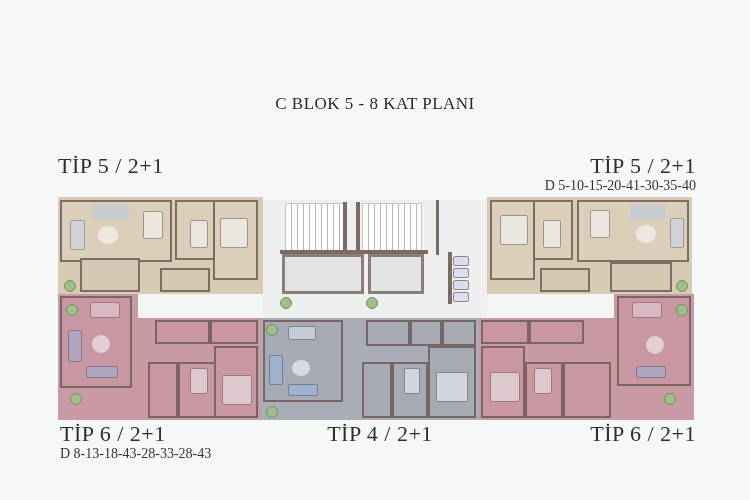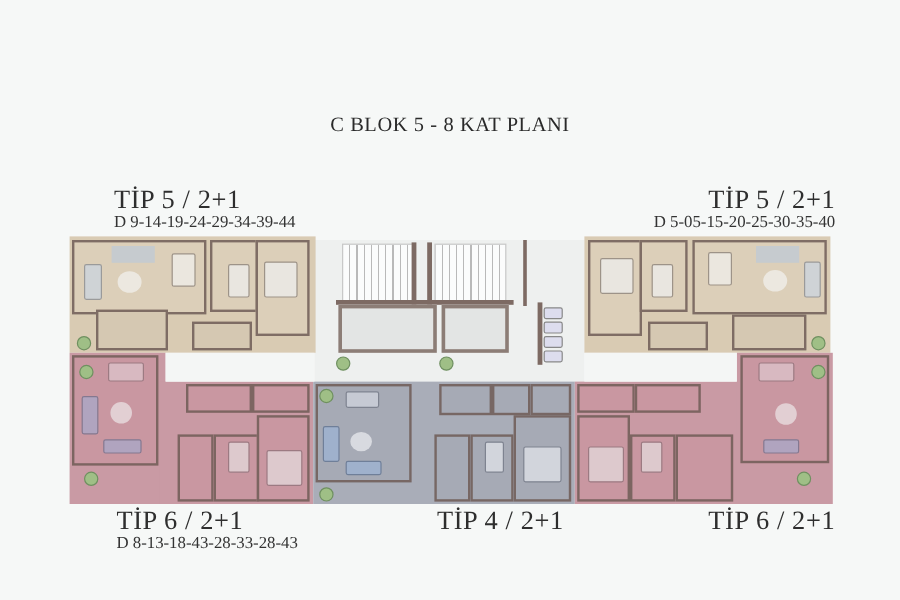--- a/index.html
+++ b/index.html
@@ -8,21 +8,21 @@
     background: #f6f8f7;
     font-family: "DejaVu Serif", "Liberation Serif", serif;
     color: #2b2b2b;
     position: relative;
   }
   .title {
     position: absolute; left: 0; top: 94px; width: 750px;
     text-align: center; font-size: 17px; letter-spacing: 0.5px;
     color: #2a2a2a; font-family: "Liberation Serif", serif;
   }
-  .unit-label { position: absolute; font-family: "Liberation Serif", serif; margin-left: 37px; }
+  .unit-label { position: absolute; font-family: "Liberation Serif", serif; }
   .unit-label .tip { font-size: 22px; line-height: 24px; color: #2e2e2e; letter-spacing: 0.5px; }
   .unit-label .doors { font-size: 14px; line-height: 16px; color: #333; }
   .right { text-align: right; }
   .center { text-align: center; }
 
   .plan { position: absolute; left: 0; top: 0; width: 750px; height: 500px; }
   .zone { position: absolute; box-sizing: border-box; }
   .wall { position: absolute; background: #7d6a63; }
   .room { position: absolute; box-sizing: border-box; border: 2px solid rgba(110,92,86,0.85); }
   .furn { position: absolute; border-radius: 2px; }
@@ -35,25 +35,24 @@
     font-size: 15px; letter-spacing: 2px; color: rgba(190,170,165,0.55); font-weight: bold;
   }
 </style>
 </head>
 <body>
 
 <div class="title">C BLOK 5 - 8 KAT PLANI</div>
 
 <div class="unit-label" style="left:58px; top:154px;">
   <div class="tip">TİP 5 / 2+1</div>
-  <div class="doors">D 9-14-19-24-29-34-39-44</div>
 </div>
 <div class="unit-label right" style="right:54px; top:154px;">
   <div class="tip">TİP 5 / 2+1</div>
-  <div class="doors">D 5-05-15-20-25-30-35-40</div>
+  <div class="doors">D 5-10-15-20-41-30-35-40</div>
 </div>
 <div class="unit-label" style="left:60px; top:422px;">
   <div class="tip">TİP 6 / 2+1</div>
   <div class="doors">D 8-13-18-43-28-33-28-43</div>
 </div>
 <div class="unit-label center" style="left:280px; top:422px; width:200px;">
   <div class="tip">TİP 4 / 2+1</div>
 </div>
 <div class="unit-label right" style="right:54px; top:422px;">
   <div class="tip">TİP 6 / 2+1</div>

